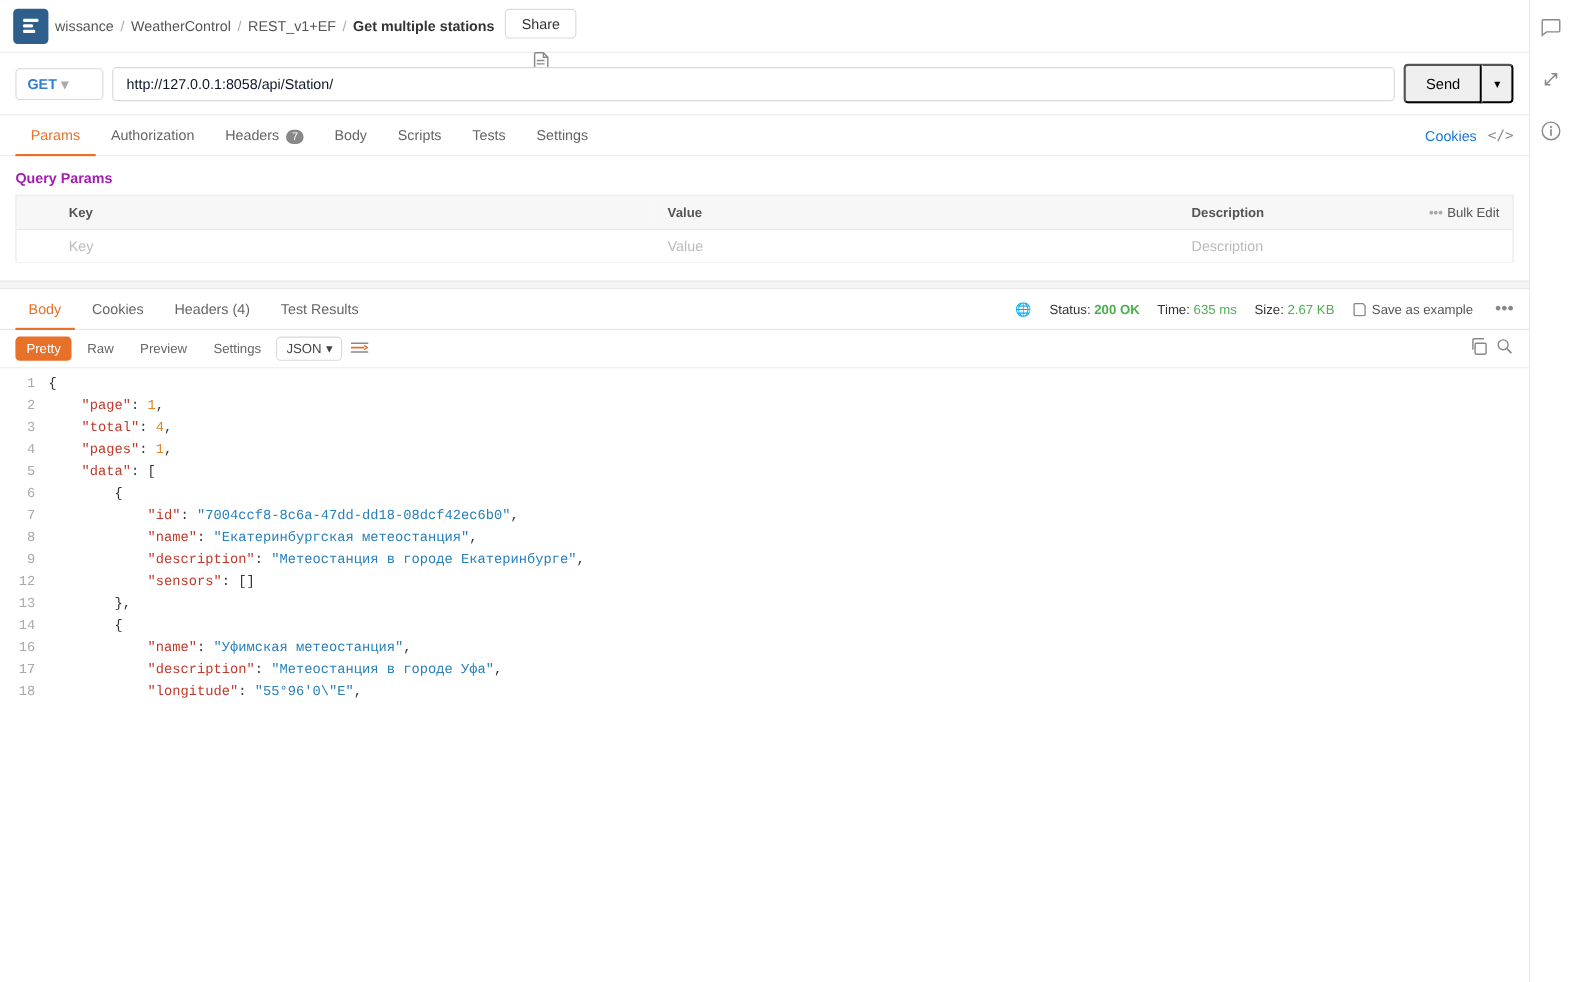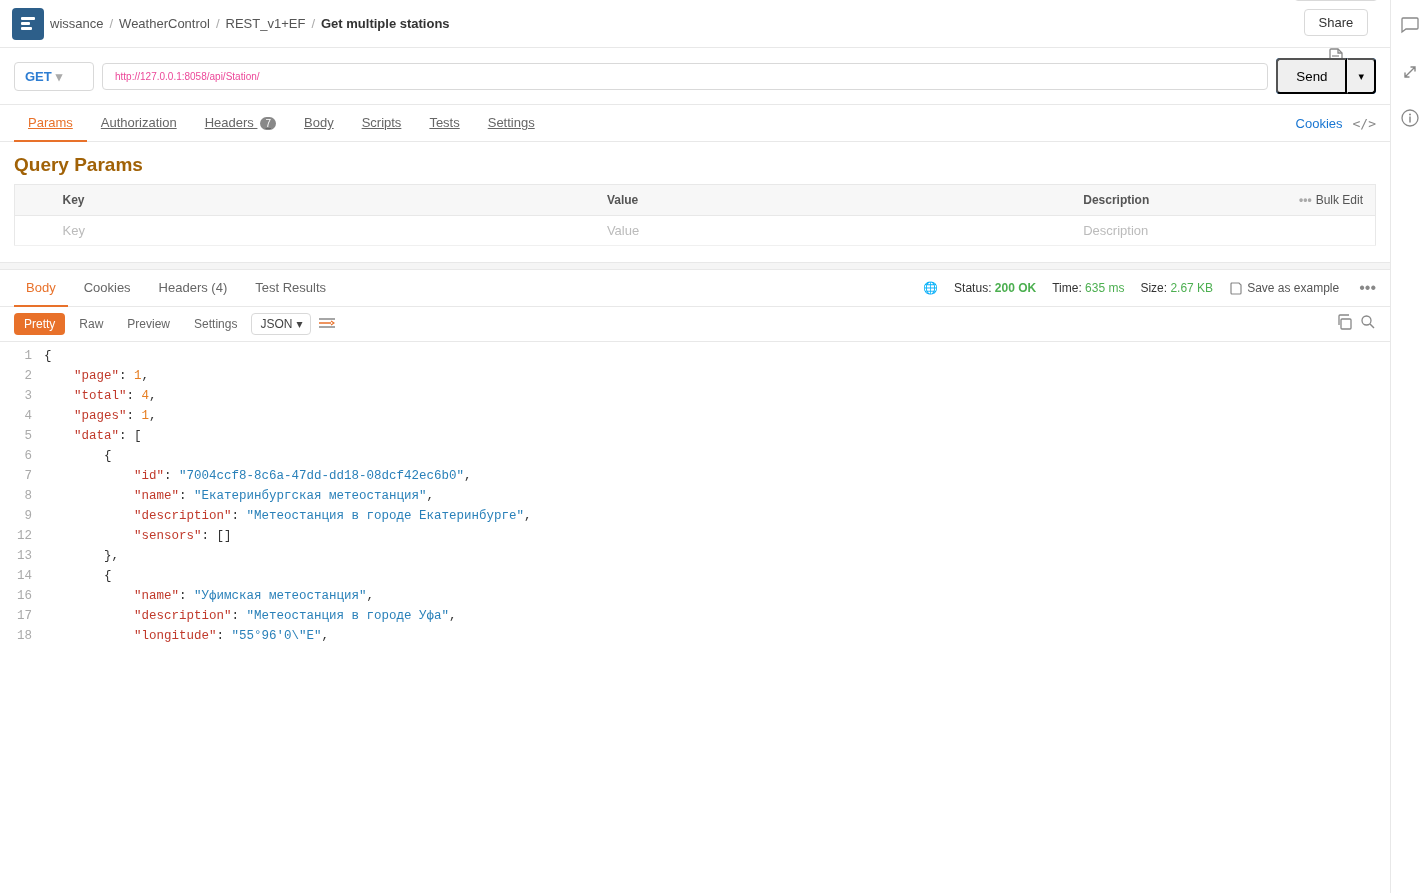--- a/index.html
+++ b/index.html
@@ -1,20 +1,20 @@
 <!DOCTYPE html>
 <html><head>
   <meta charset="utf-8">
   <style>
     * { box-sizing: border-box; margin: 0; padding: 0; }
     body { font-family: -apple-system, BlinkMacSystemFont, 'Segoe UI', sans-serif; font-size: 13px; background: #fff; color: #333; height: 893px; overflow: hidden; }
 
     
     .top-bar {
-      display: flex; align-items: center; justify-content: space-between;
+      display: flex; align-items: center; justify-content: flex-start;
       padding: 0 12px; height: 48px; border-bottom: 1px solid #e8e8e8;
       background: #fff;
     }
     .top-bar-left { display: flex; align-items: center; gap: 6px; font-size: 13px; color: #555; }
     .top-bar-left .breadcrumb-sep { color: #aaa; }
     .top-bar-left .breadcrumb-active { color: #333; font-weight: 600; }
     .top-bar-right { display: flex; align-items: center; gap: 8px; flex-direction: column; }
     .btn-save {
       display: flex; align-items: center; gap: 4px;
       border: 1px solid #d9d9d9; background: #fff; padding: 5px 10px;
@@ -35,47 +35,47 @@
       background: #fff;
     }
     .method-select {
       display: flex; align-items: center; gap: 4px;
       border: 1px solid #d9d9d9; border-radius: 4px;
       padding: 6px 10px; font-size: 13px; font-weight: 600;
       color: #2d7dd2; cursor: pointer; background: #fff; min-width: 80px;
     }
     .url-input {
       flex: 1; border: 1px solid #d9d9d9; border-radius: 4px;
-      padding: 7px 12px; font-size: 10px; color: #ec4899; outline: none;
+      padding: 7px 12px; font-size: 13px; color: #0f172a; outline: none;
     }
     .btn-send {
       display: flex; align-items: center; gap: 0;
       background: #1976d2; color: #fff; border: none; border-radius: 4px;
       font-size: 14px; font-weight: 600; cursor: pointer; height: 36px;
     }
     .btn-send-main { padding: 0 18px; height: 100%; border-radius: 4px 0 0 4px; }
     .btn-send-arrow { padding: 0 10px; height: 100%; border-left: 1px solid rgba(255,255,255,0.3); border-radius: 0 4px 4px 0; font-size: 11px; }
 
     
     .tabs-bar {
       display: flex; align-items: center; padding: 0 14px;
       border-bottom: 1px solid #e8e8e8; background: #fff;
     }
     .tab {
       padding: 10px 14px; font-size: 13px; color: #666;
-      cursor: pointer; border-bottom: 2px solid transparent; margin-bottom: -1px; text-decoration: underline;
+      cursor: pointer; border-bottom: 2px solid transparent; margin-bottom: -1px;
     }
     .tab.active { color: #e8712a; border-bottom-color: #e8712a; font-weight: 500; }
     .tab .badge-gray { background: #888; color: #fff; border-radius: 8px; padding: 1px 5px; font-size: 10px; margin-left: 3px; }
     .cookies-link { margin-left: auto; color: #1976d2; font-size: 13px; cursor: pointer; }
     .code-btn { margin-left: 10px; color: #888; font-size: 13px; cursor: pointer; }
 
     
     .params-section { padding: 12px 14px 0 14px; background: #fff; }
-    .section-title { font-size: 19px; font-weight: 600; color: #a16207; margin-bottom: 8px; }
+    .section-title { font-size: 13px; font-weight: 600; color: #a21caf; margin-bottom: 8px; }
 
     
     .params-table { width: 100%; border-collapse: collapse; border: 1px solid #e8e8e8; }
     .params-table th {
       background: #f7f7f7; padding: 8px 12px; text-align: left;
       font-size: 12px; font-weight: 600; color: #555; border-bottom: 1px solid #e8e8e8;
     }
     .params-table td { padding: 7px 12px; border-bottom: 1px solid #f0f0f0; color: #888; font-size: 13px; }
     .params-table .col-check { width: 36px; }
     .params-table .col-key { width: 40%; }

